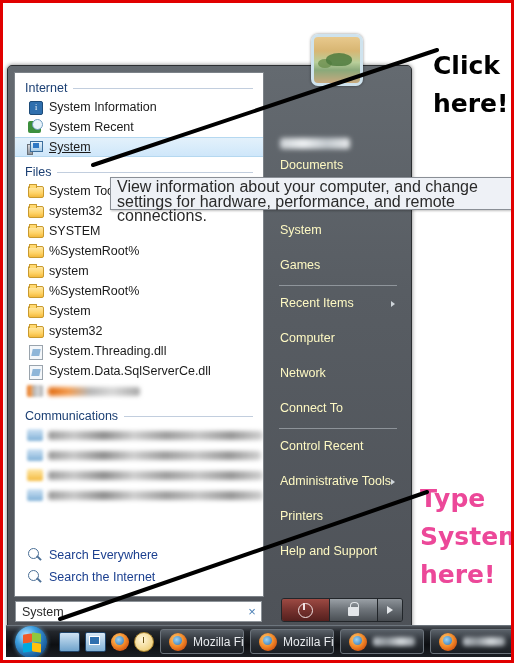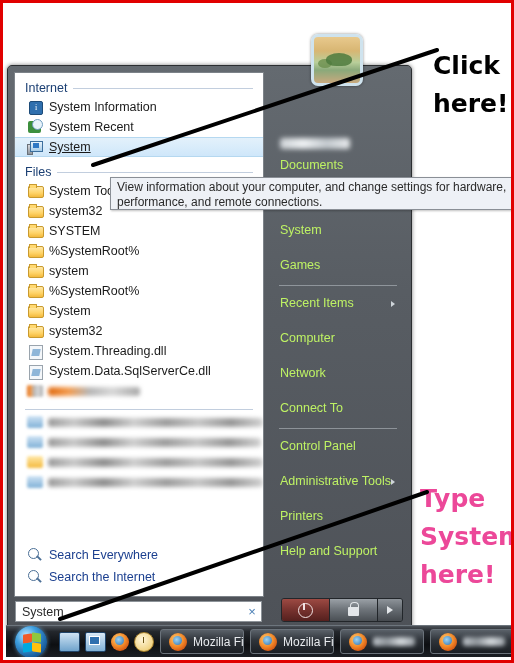--- a/index.html
+++ b/index.html
@@ -88,21 +88,21 @@
     border:3px solid #cfe3ee;border-radius:7px;
     background:linear-gradient(180deg,#e8c98d 0%,#d8b673 30%,#b9cf9a 55%,#8aa97a 72%,#c9a97e 100%);
     box-shadow:0 0 3px rgba(0,0,0,.45);overflow:hidden;position:relative;
   }
   #avatar .bush{position:absolute;left:12px;top:16px;width:26px;height:13px;background:#4e7a3d;border-radius:50% 50% 40% 40%;opacity:.85;}
   #avatar .bush2{position:absolute;left:4px;top:22px;width:14px;height:9px;background:#6c8f4d;border-radius:50%;opacity:.8;}
   #username{position:absolute;left:10px;top:66px;width:70px;height:11px;border-radius:3px;filter:blur(2.4px);
     background:linear-gradient(90deg,#cdd2d6,#eef1f3,#c3c9ce,#e7eaec);}
   .ritem{
     position:absolute;left:0;width:137px;height:23px;line-height:23px;
-    padding-left:10px;box-sizing:border-box;font-size:12.5px;color:#bef264;
+    padding-left:10px;box-sizing:border-box;font-size:12.5px;color:#fef9c3;
     white-space:nowrap;
   }
   .ritem .arrow{position:absolute;right:12px;top:9px;width:0;height:0;
     border-left:4px solid #cfd5da;border-top:3.5px solid transparent;border-bottom:3.5px solid transparent;}
   .rsep{position:absolute;left:9px;width:118px;height:1px;background:rgba(210,218,224,.45);}
   
   #bottombar{position:absolute;left:0;bottom:0;width:100%;height:32px;}
   #searchbox{
     position:absolute;left:7px;bottom:6px;width:247px;height:21px;
     background:#ffffff;border:1px solid #8d9399;box-sizing:border-box;
@@ -118,21 +118,21 @@
   #pbtn-more{width:24px;background:linear-gradient(180deg,#8d9399 0%,#676d73 45%,#45494e 100%);}
   .pwr-glyph{width:13px;height:13px;border:1.8px solid #f1e3e3;border-radius:50%;position:relative;}
   .pwr-glyph:after{content:"";position:absolute;left:4.2px;top:-1px;width:1.8px;height:7px;background:#f1e3e3;}
   .lock-glyph{width:11px;height:9px;background:#e3e6e9;border-radius:1px;position:relative;margin-top:3px;}
   .lock-glyph:before{content:"";position:absolute;left:2px;top:-5px;width:7px;height:6px;border:1.6px solid #e3e6e9;border-bottom:none;border-radius:4px 4px 0 0;}
   .more-glyph{width:0;height:0;border-left:6px solid #e3e6e9;border-top:4.5px solid transparent;border-bottom:4.5px solid transparent;}
   
   #tooltip{
     position:absolute;left:107px;top:174px;width:404px;height:33px;
     background:#eef1f6;border:1px solid #8a8f96;box-sizing:border-box;
-    font-size:12px;color:#2a2a2a;padding:2px 6px;line-height:14.5px;
+    font-size:16px;color:#2a2a2a;padding:2px 6px;line-height:14.5px;
     box-shadow:1px 1px 2px rgba(0,0,0,.25);
   }
   
   #taskbar{
     position:absolute;left:3px;bottom:3px;width:508px;height:31px;
     background:linear-gradient(180deg,#4b5057 0%,#23272c 18%,#0d0f12 60%,#1b1f24 100%);
     border-top:1px solid #6d757d;display:flex;align-items:center;overflow:hidden;
   }
   #orb{
     width:32px;height:32px;border-radius:50%;margin-left:9px;flex:0 0 32px;position:relative;
@@ -277,20 +277,21 @@
             <span class="ic-dll"></span>
           </span>
         <span class="lbl">System.Data.SqlServerCe.dll</span>
       </div>
       <div class="blur-row">
         <span class="blur-ico blur-orange"></span>
         <span class="blur-bar blur-orange" style="width:92px"></span>
       </div>
 
       <div class="grp">
+        <span class="gtxt">Communications</span>
         <span class="gline"></span>
       </div>
       <div class="blur-row">
         <span class="blur-ico" style="background:linear-gradient(180deg,#cfe3f4,#7fb0d6)"></span>
         <span class="blur-bar" style="width:219px"></span>
       </div>
       <div class="blur-row">
         <span class="blur-ico" style="background:linear-gradient(180deg,#cfe3f4,#7fb0d6)"></span>
         <span class="blur-bar" style="width:213px"></span>
       </div>
@@ -327,21 +328,21 @@
       <div class="ritem" style="top:82px"><span>Documents</span></div>
       <div class="ritem" style="top:112px"><span>Pictures</span></div>
       <div class="ritem" style="top:147px"><span>System</span></div>
       <div class="ritem" style="top:182px"><span>Games</span></div>
       <div class="rsep" style="top:213px"></div>
       <div class="ritem" style="top:220px"><span>Recent Items</span><span class="arrow"></span></div>
       <div class="ritem" style="top:255px"><span>Computer</span></div>
       <div class="ritem" style="top:290px"><span>Network</span></div>
       <div class="ritem" style="top:325px"><span>Connect To</span></div>
       <div class="rsep" style="top:356px"></div>
-      <div class="ritem" style="top:363px"><span>Control Panel</span></div>
+      <div class="ritem" style="top:363px"><span>Control Recent</span></div>
       <div class="ritem" style="top:398px"><span>Administrative Tools</span><span class="arrow"></span></div>
       <div class="ritem" style="top:433px"><span>Printers</span></div>
       <div class="ritem" style="top:468px"><span>Help and Support</span></div>
     </div>
 
     <div id="bottombar">
       <div id="searchbox">
         <span class="val">System</span>
         <span class="clr">×</span>
       </div>

